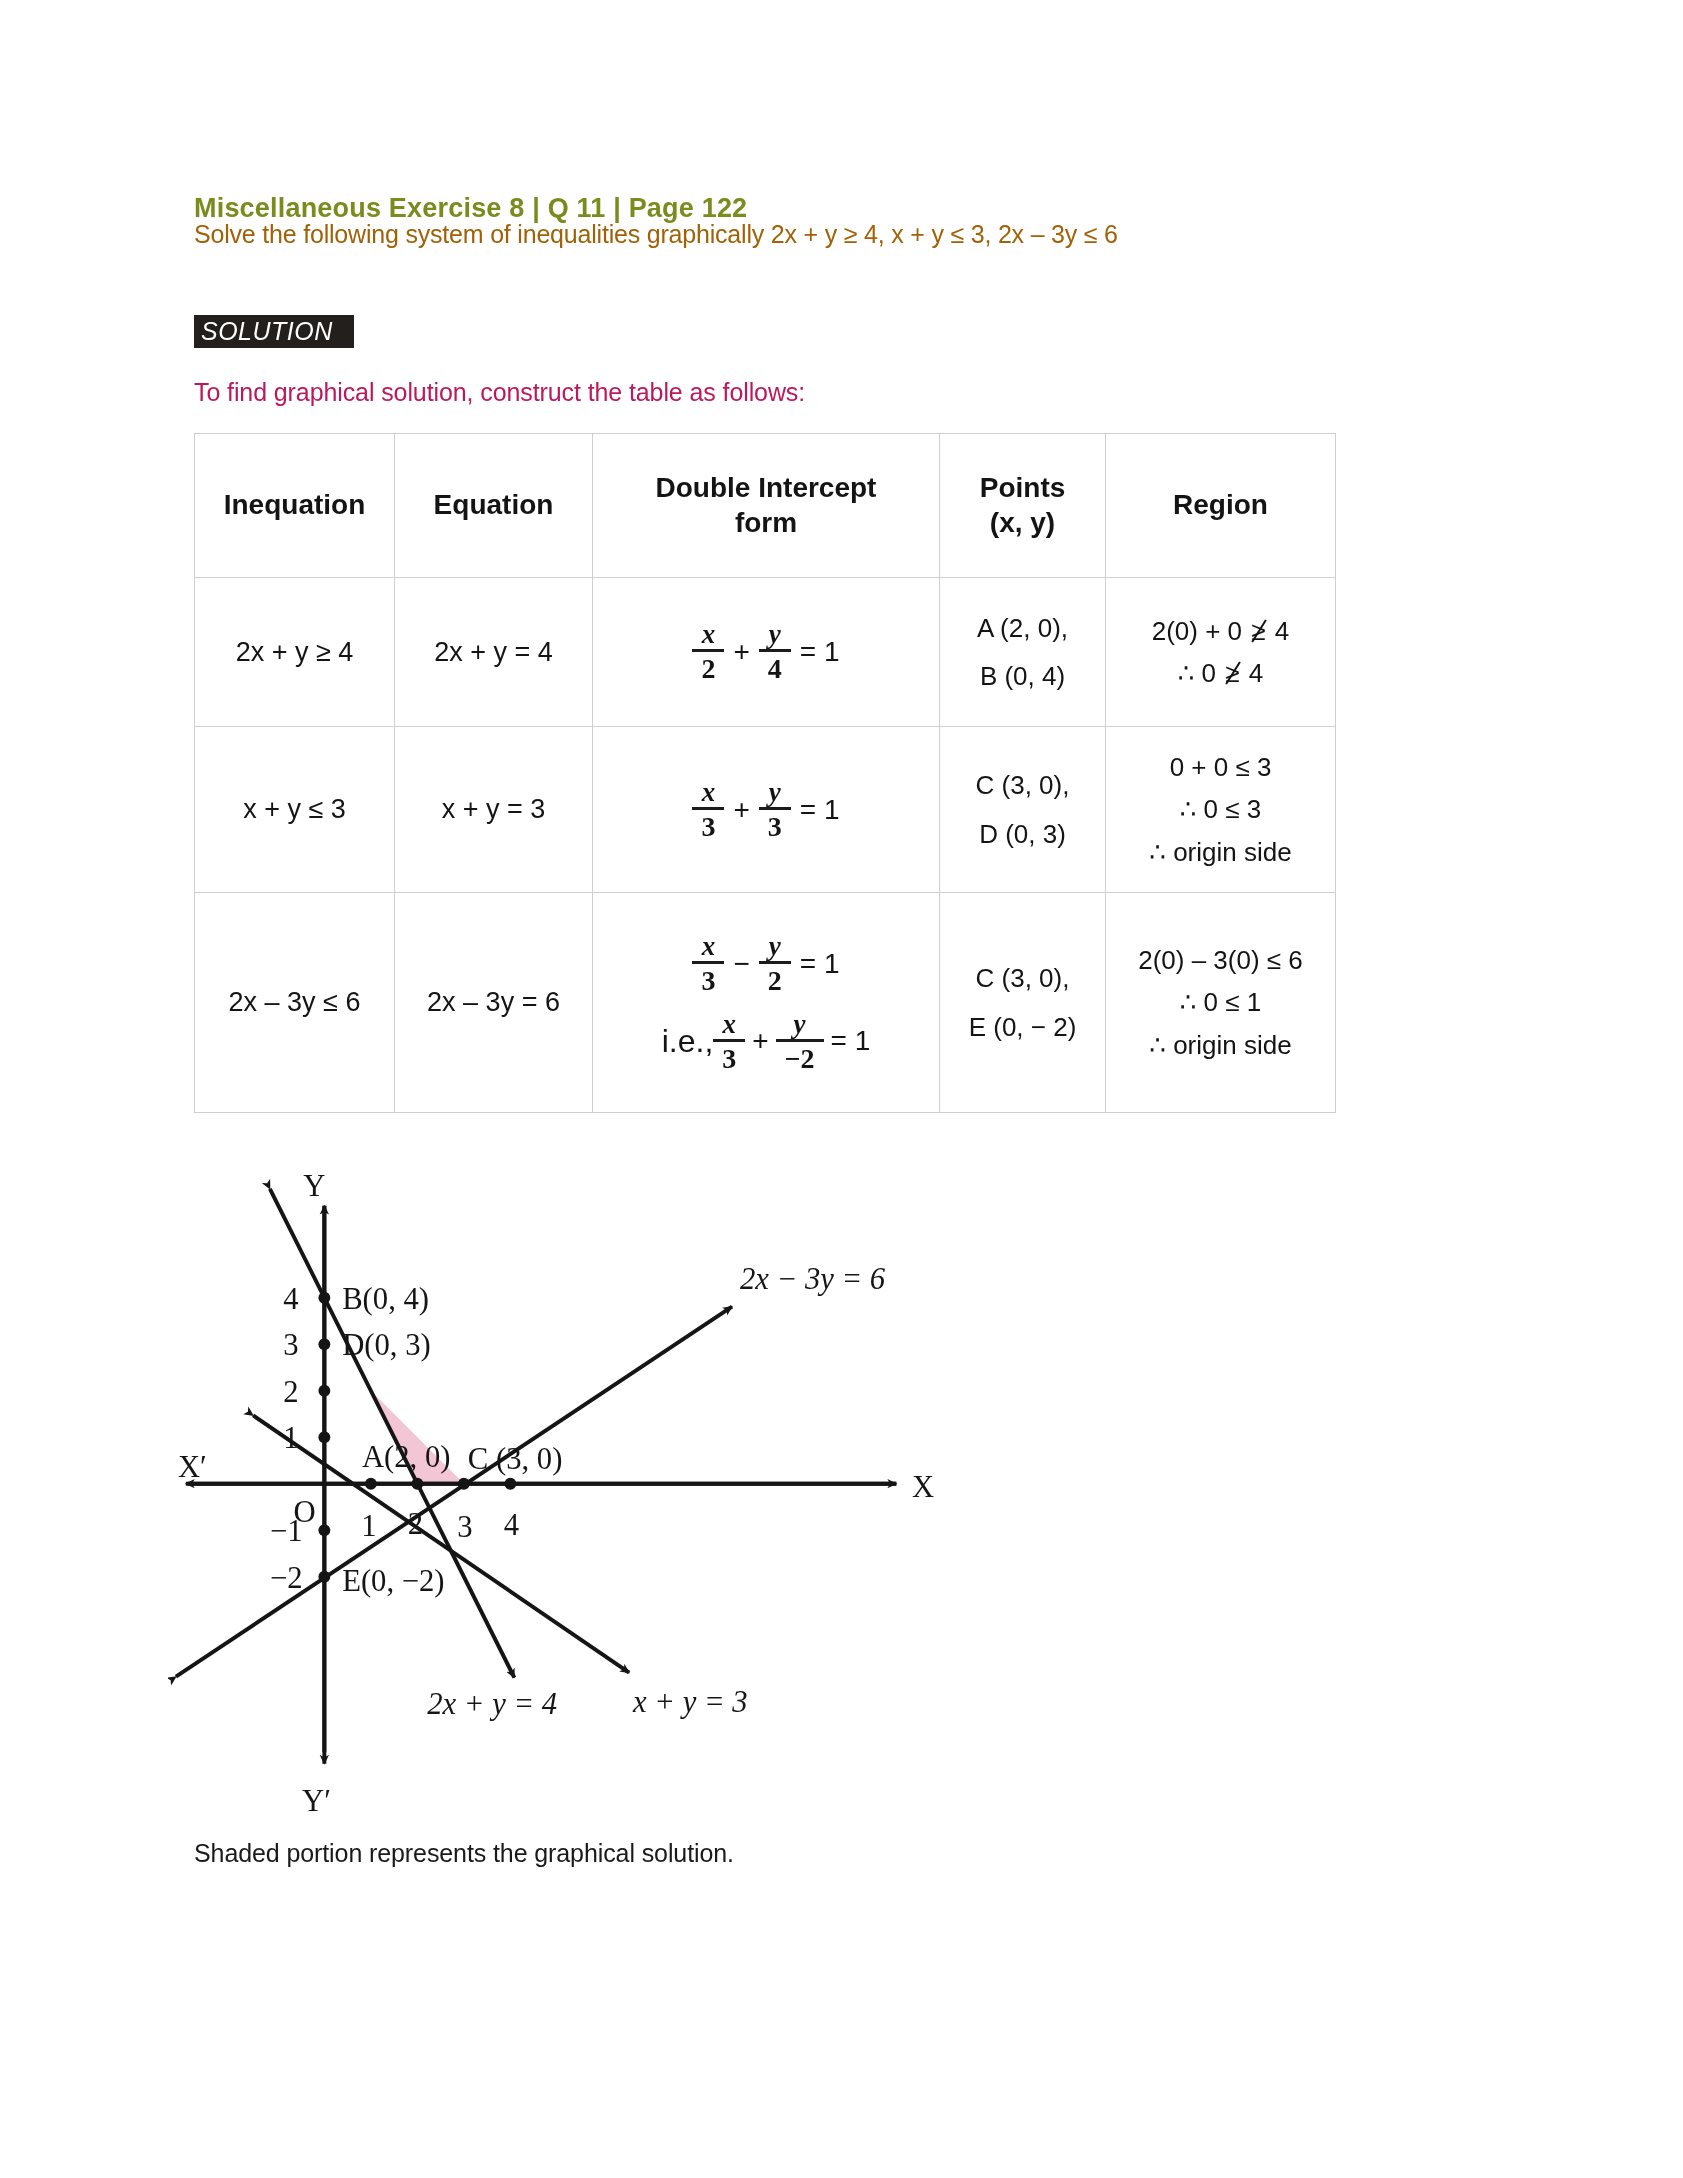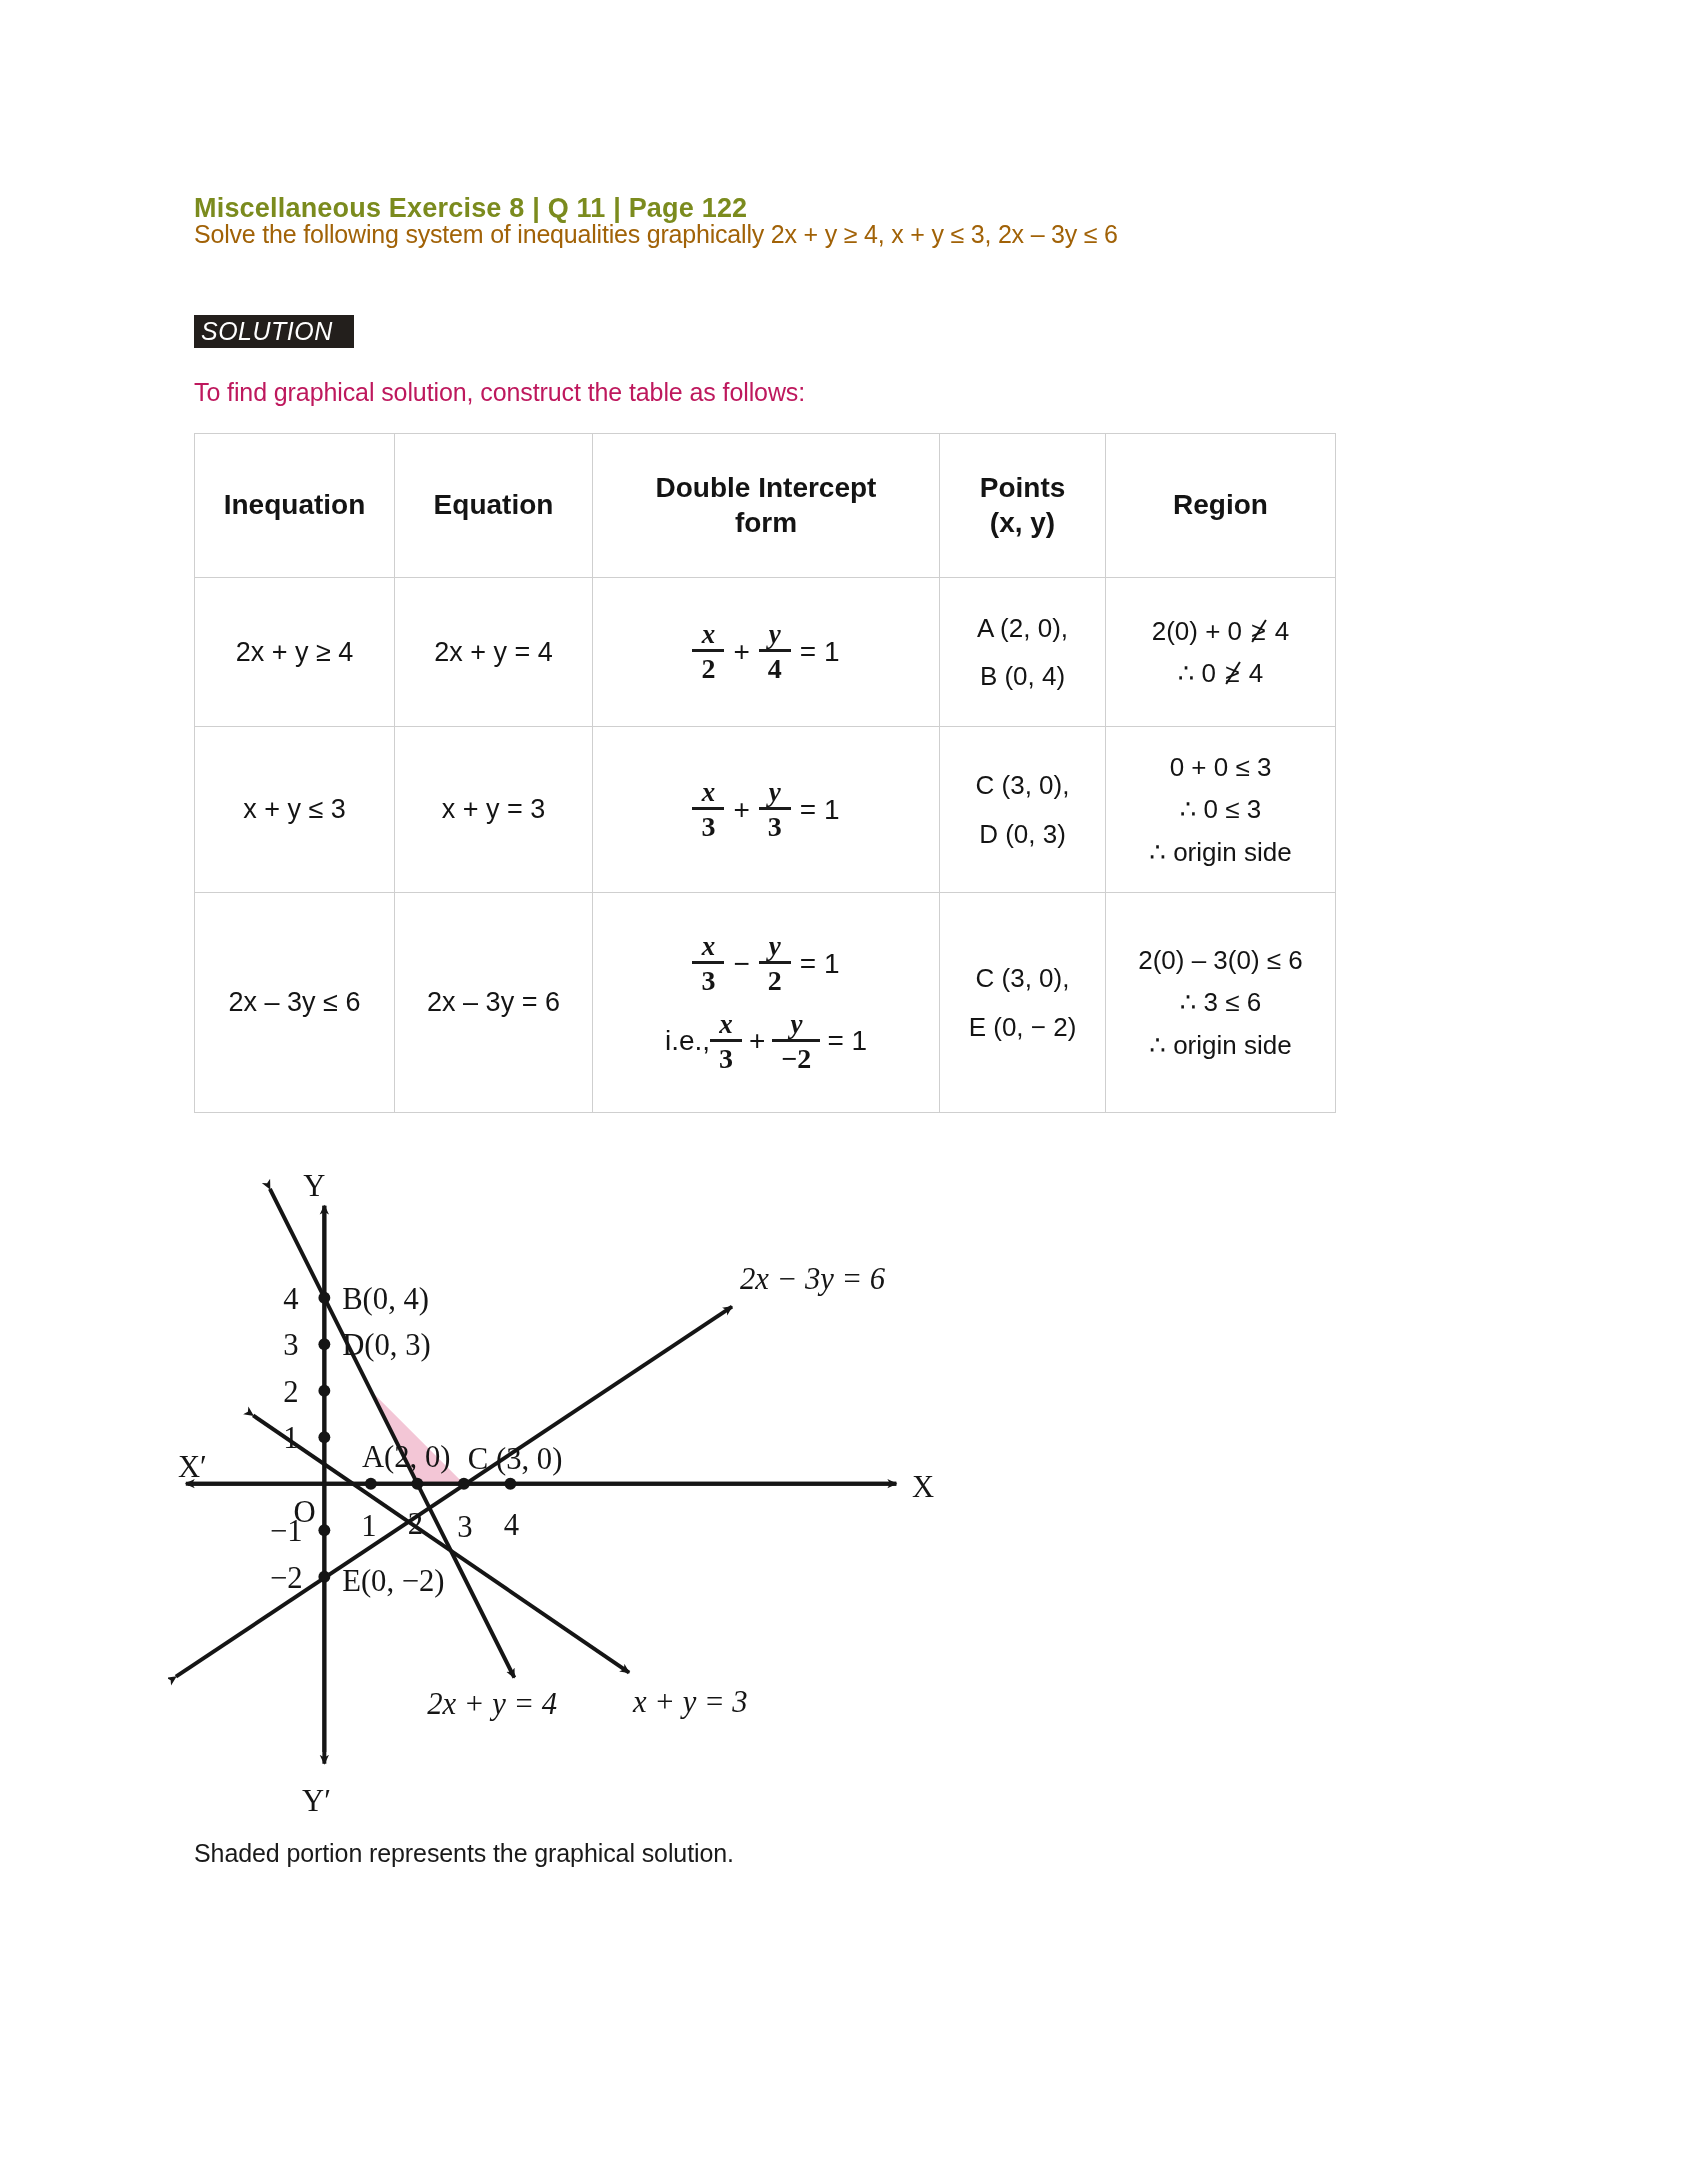--- a/index.html
+++ b/index.html
@@ -80,21 +80,21 @@
   .frac .num {
     font-family:"Liberation Serif", serif; font-style:italic; font-weight:bold;
     font-size:27px; padding:0 9px 1px 9px;
   }
   .frac .bar { width:100%; height:3px; background:#1b1b1b; }
   .frac .den {
     font-family:"Liberation Serif", serif; font-weight:bold;
     font-size:28px; padding:2px 9px 0 9px;
   }
   .op { font-size:28px; font-weight:500; }
-  .ie-label { font-size:28px; }
+  .ie-label { font-size:32px; }
   .dif-stack { display:flex; flex-direction:column; gap:14px; align-items:center; }
   .dif-row { display:flex; align-items:center; justify-content:center; }
 
   .ngeq { position:relative; display:inline-block; padding:0 2px; }
   .ngeq::after {
     content:""; position:absolute; left:50%; top:50%;
     width:26px; height:2px; background:#141414;
     transform:translate(-46%,-50%) rotate(-58deg);
   }
 
@@ -244,21 +244,21 @@
                 </span>
               </div>
             </div>
           </td>
           <td class="cell-pts">
             <span>C (3, 0),</span><br>
             <span>E (0, − 2)</span>
           </td>
           <td class="cell-reg">
             <span>2(0) –  3(0) ≤ 6</span><br>
-            <span>∴ 3 ≤ 6</span><br>
+            <span>∴ 0 ≤ 1</span><br>
             <span>∴ origin side</span>
           </td>
         </tr>
 
       </tbody>
     </table>
   </div>
 
   <div class="graph-box">
     <svg width="851" height="693" viewBox="0 0 860 700">

